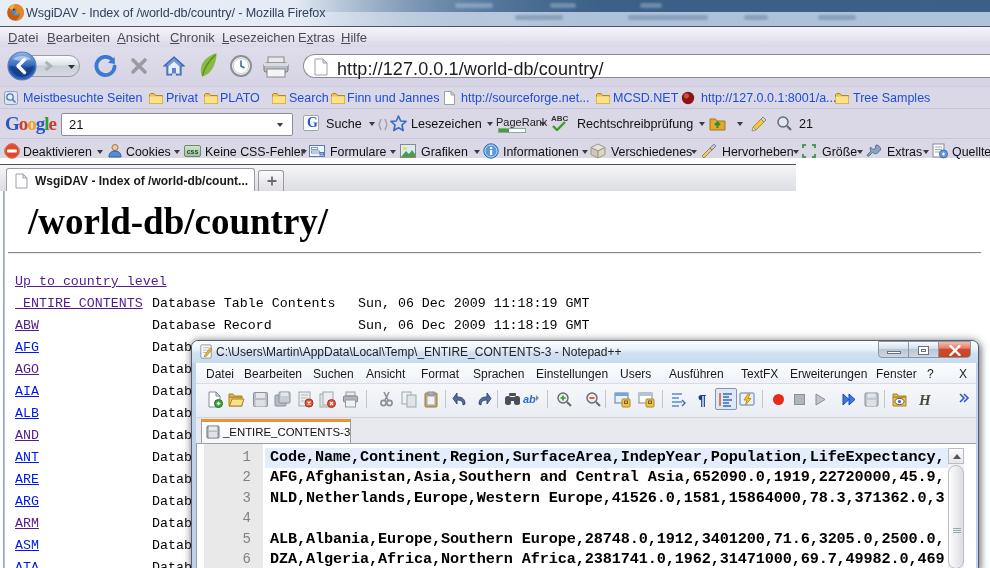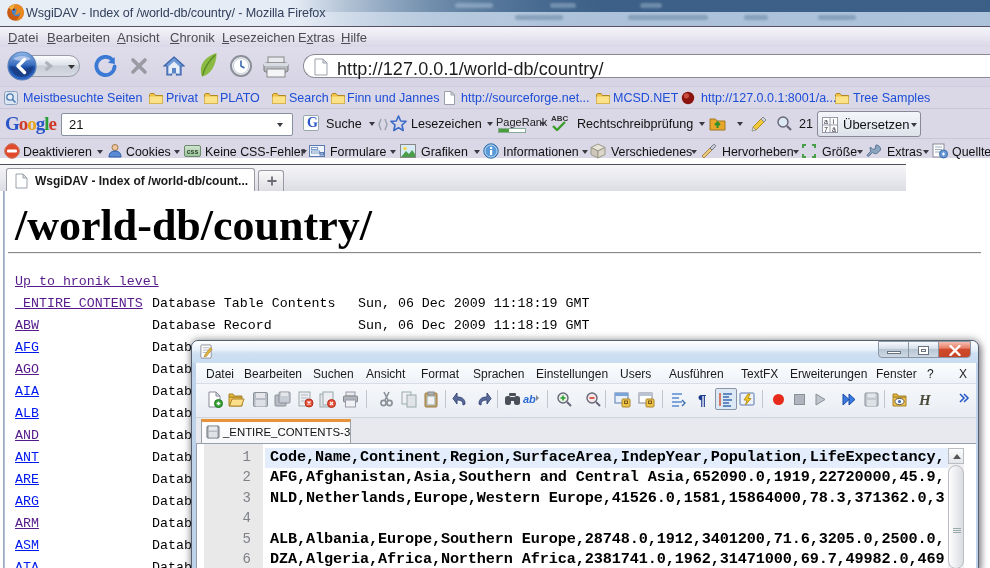--- a/index.html
+++ b/index.html
@@ -36,28 +36,28 @@
 .gitem { position:absolute; font-size:12.6px; color:#111; top:8px; }
 .ditem { position:absolute; font-size:12.4px; color:#111; top:6px; }
 .gico { position:absolute; top:6px; width:17px; height:17px; }
 .dico { position:absolute; top:4px; width:16px; height:16px; }
 
 
 #urlbar { position:absolute; left:303px; top:7px; width:687px; height:24px; background:#fff; border:1px solid #8a8a94; border-right:none; border-radius:12px 0 0 12px; }
 #urltext { position:absolute; left:33px; top:4px; font-size:18px; color:#1c1c1c; letter-spacing:0.1px; }
 
 
-#tabbar { left:0; top:164px; width:906px; height:27px; background:linear-gradient(#f6f6f8,#dcdde4); border-top:1px solid #4e4e58; }
+#tabbar { left:0; top:164px; width:796px; height:27px; background:linear-gradient(#f6f6f8,#dcdde4); border-top:1px solid #4e4e58; }
 #tab1 { position:absolute; left:6px; top:3px; width:249px; height:24px; background:#fff; border:1px solid #9a9aa4; border-bottom:none; border-radius:3px 3px 0 0; }
 #tab1 .t { position:absolute; left:28px; top:5px; font-size:12px; font-weight:bold; color:#1a1a1a; white-space:nowrap; }
 #tabplus { position:absolute; left:258px; top:5px; width:26px; height:22px; background:linear-gradient(#fafafa,#dcdce2); border:1px solid #9a9aa4; border-bottom:none; border-radius:3px 3px 0 0; color:#777; font-size:13px; text-align:center; line-height:20px; }
 
 
 #content { left:0; top:191px; width:990px; height:377px; background:#fff; }
-#h1 { position:absolute; left:15px; top:200px; font-family:"Liberation Serif",serif; font-weight:bold; font-size:44px; color:#000; }
+#h1 { position:absolute; left:28px; top:200px; font-family:"Liberation Serif",serif; font-weight:bold; font-size:37px; color:#000; }
 #hr { position:absolute; left:8px; top:252px; width:973px; height:2px; border-top:1px solid #888; border-bottom:1px solid #eee; }
 .mono { font-family:"Liberation Mono",monospace; font-size:13.3px; white-space:pre; }
 .vlink { color:#551a8b; text-decoration:underline; }
 .alink { color:#0018ee; text-decoration:underline; }
 .cname { position:absolute; left:15px; }
 .ctype { position:absolute; left:152px; color:#000; }
 .cdate { position:absolute; left:358px; color:#000; }
 
 
 #npp { left:186px; top:335px; width:800px; height:240px; }
@@ -300,34 +300,20 @@
     <svg class="gico" style="left:751px;" viewBox="0 0 17 17">
       <path d="M2 12 L10 4 L13 7 L5 15 Z" fill="#f2c83a" stroke="#b09020"></path>
       <path d="M10 4 L12 2 L15 5 L13 7 Z" fill="#d0d4dc" stroke="#888"></path>
       <path d="M2 12 L5 15 L1 16 Z" fill="#e8e0c0" stroke="#998"></path>
     </svg>
     <svg class="gico" style="left:776px;" viewBox="0 0 17 17">
       <circle cx="7" cy="7" r="5" fill="#dce8f4" stroke="#667" stroke-width="1.4"></circle>
       <path d="M11 11 L15 15" stroke="#667" stroke-width="2.2"></path>
     </svg>
     <div class="gitem" style="left:799px">21</div>
-    <div style="position:absolute;left:817px;top:2px;width:104px;height:26px;border:1px solid #889;border-radius:3px;background:linear-gradient(#f4f6fa,#dde2ea);">
-      <svg style="position:absolute;left:4px;top:5px;width:16px;height:16px;" viewBox="0 0 16 16">
-        <rect x="0.5" y="0.5" width="15" height="15" fill="#fff" stroke="#99a"></rect>
-        <path d="M8 0.5 L8 15.5 M0.5 8 L15.5 8" stroke="#99a"></path>
-        <text x="2" y="7" font-size="7" fill="#223">a</text>
-          <text x="10.5" y="7" font-size="7" fill="#223">i</text>
-        <text x="2" y="14.5" font-size="7" fill="#223">7</text>
-          <text x="10" y="14.5" font-size="7" fill="#223">ä</text>
-      </svg>
-      <div style="position:absolute;left:25px;top:5px;font-size:13px;color:#111;">Übersetzen</div>
-      <svg class="caret" style="left:93px;top:11px;">
-          <use href="#caretdn"></use>
-        </svg>
-    </div>
   </div>
 
   <div id="devbar" class="abs bar">
     <svg class="dico" style="left:4px;" viewBox="0 0 16 16">
       <circle cx="8" cy="8" r="7.2" fill="#e04a2a" stroke="#a83018"></circle>
       <circle cx="8" cy="8" r="7.2" fill="none" stroke="#f4b0a0" stroke-width="1" opacity=".6"></circle>
       <rect x="3" y="6.6" width="10" height="2.8" rx="1" fill="#fff"></rect>
     </svg>
     <div class="ditem" style="left:23px">Deaktivieren</div>
     <svg class="caret" style="left:97px;top:11px;">
@@ -427,21 +413,21 @@
         <svg style="position:absolute;left:7px;top:4px;width:12px;height:12px;" viewBox="0 0 12 12">
           <path d="M6 1.5 V10.5 M1.5 6 H10.5" stroke="#6a6a72" stroke-width="1.8"></path>
         </svg>
       </div>
   </div>
 
   <div id="content" class="abs"></div>
   <div class="abs" style="left:3px;top:191px;width:2px;height:377px;background:linear-gradient(to right,#8a9cb4,#c2cedc);"></div>
   <div id="h1" class="abs">/world-db/country/</div>
   <div id="hr" class="abs"></div>
-  <div class="abs mono vlink" style="left:15px;top:274px;">Up to hronik level</div>
+  <div class="abs mono vlink" style="left:15px;top:274px;">Up to country level</div>
   <div class="abs mono" style="top:296px;"><span class="cname vlink">_ENTIRE_CONTENTS</span><span class="ctype">Database Table Contents</span><span class="cdate">Sun, 06 Dec 2009 11:18:19 GMT</span></div>
   <div class="abs mono" style="top:318px;"><span class="cname vlink">ABW</span><span class="ctype">Database Record</span><span class="cdate">Sun, 06 Dec 2009 11:18:19 GMT</span></div>
   <div class="abs mono" style="top:340px;"><span class="cname alink">AFG</span><span class="ctype">Database Record</span></div>
   <div class="abs mono" style="top:362px;"><span class="cname vlink">AGO</span><span class="ctype">Database Record</span></div>
   <div class="abs mono" style="top:384px;"><span class="cname alink">AIA</span><span class="ctype">Database Record</span></div>
   <div class="abs mono" style="top:406px;"><span class="cname alink">ALB</span><span class="ctype">Database Record</span></div>
   <div class="abs mono" style="top:428px;"><span class="cname vlink">AND</span><span class="ctype">Database Record</span></div>
   <div class="abs mono" style="top:450px;"><span class="cname alink">ANT</span><span class="ctype">Database Record</span></div>
   <div class="abs mono" style="top:472px;"><span class="cname alink">ARE</span><span class="ctype">Database Record</span></div>
   <div class="abs mono" style="top:494px;"><span class="cname alink">ARG</span><span class="ctype">Database Record</span></div>
@@ -450,20 +436,21 @@
   <div class="abs mono" style="top:560px;"><span class="cname alink">ATA</span><span class="ctype">Database Record</span></div>
 
   <div id="npp" class="abs">
     <div id="nppwin">
       <div id="npptitle">
         <svg id="nppico" viewBox="0 0 16 16">
           <rect x="2" y="1" width="11" height="14" rx="1" fill="#fff" stroke="#8a8f98" stroke-width="1"></rect>
           <path d="M4 4 H11 M4 6.5 H11 M4 9 H9" stroke="#b0b4bc" stroke-width="1"></path>
           <path d="M6 12 L12 4 L14 5.5 L8 13 L5.5 13.5 Z" fill="#e8b83c" stroke="#a8862a" stroke-width=".8"></path>
         </svg>
+        <div class="txt">C:\Users\Martin\AppData\Local\Temp\_ENTIRE_CONTENTS-3 - Notepad++</div>
         <div id="caps">
           <div id="cap1" class="cap">
               <div style="position:absolute;left:8px;top:9px;width:14px;height:3px;background:#fff;border:1px solid #68727e;"></div>
             </div>
           <div id="cap2" class="cap">
               <div style="position:absolute;left:9px;top:4px;width:11px;height:9px;background:#fff;border:1px solid #68727e;"></div>
               <div style="position:absolute;left:12px;top:7px;width:5px;height:3px;background:#fff;border:1px solid #68727e;"></div>
             </div>
           <div id="cap3" class="cap">
               <svg style="position:absolute;left:10px;top:3px;width:12px;height:11px;" viewBox="0 0 12 11">

